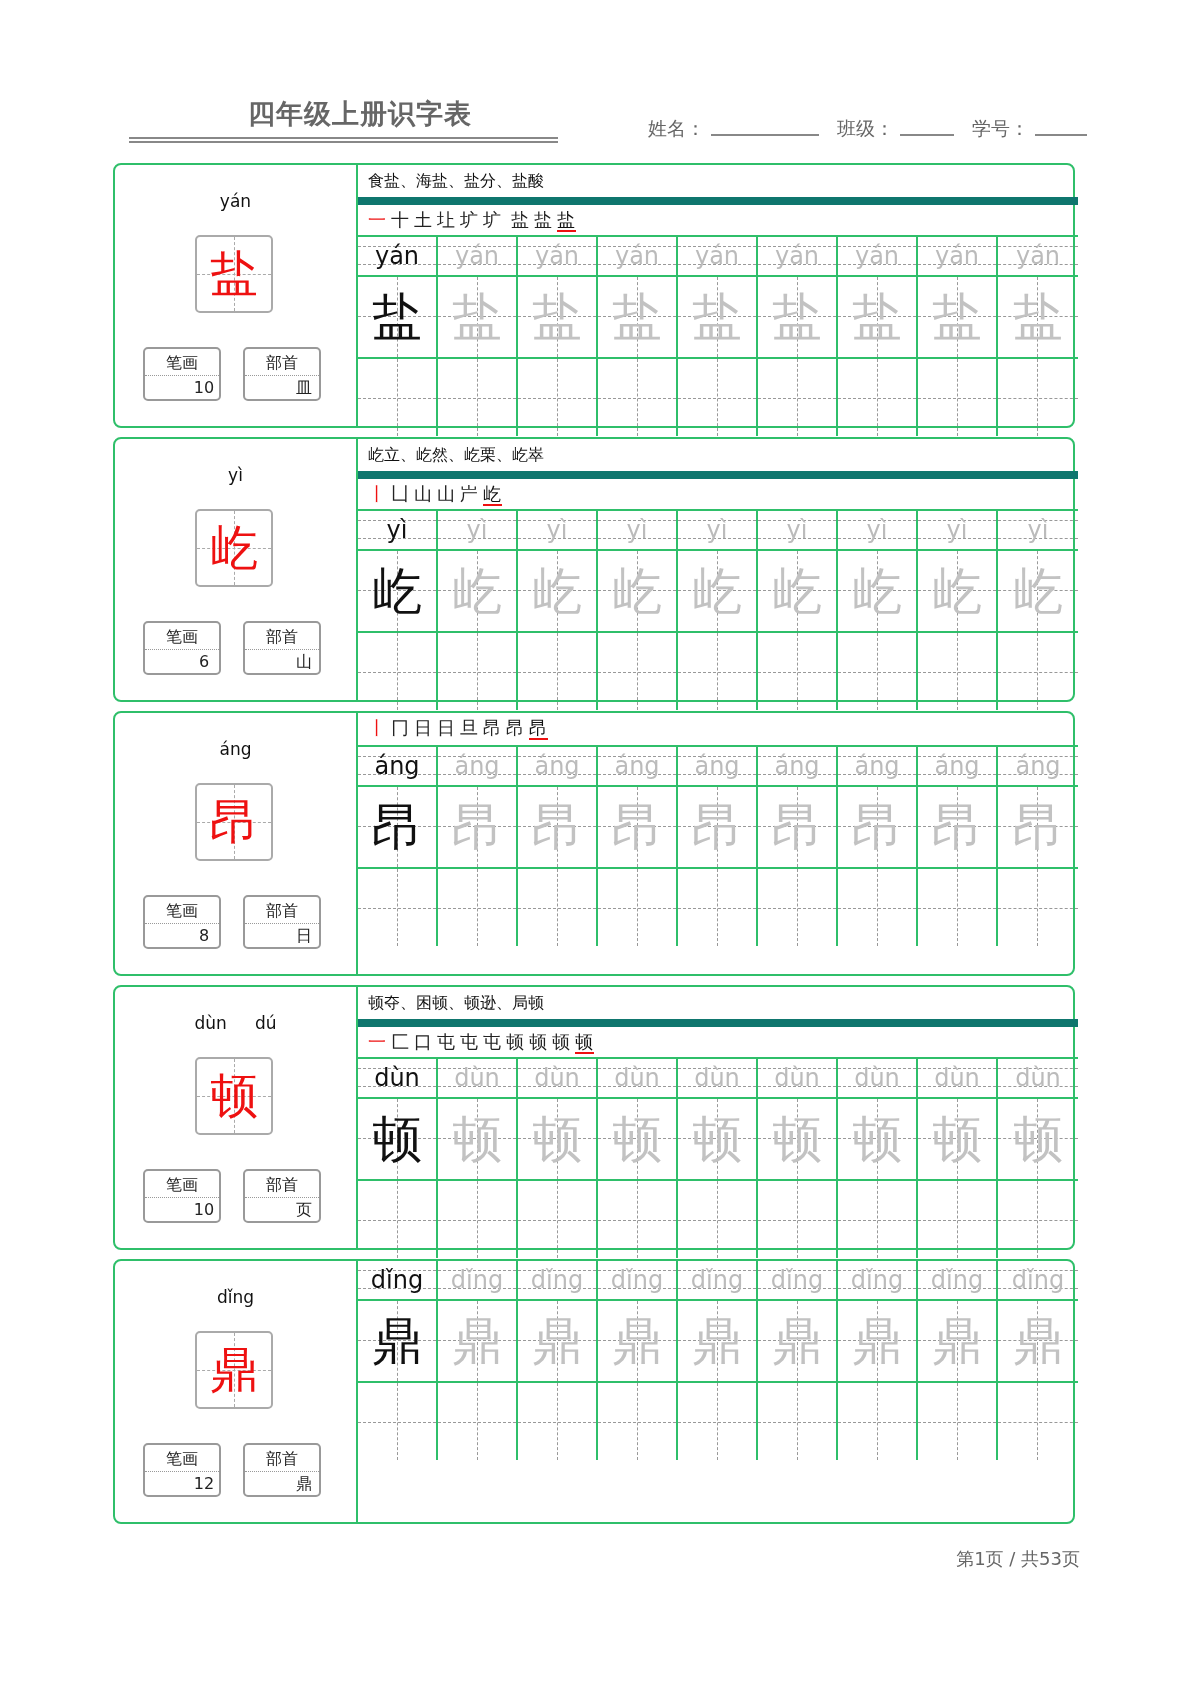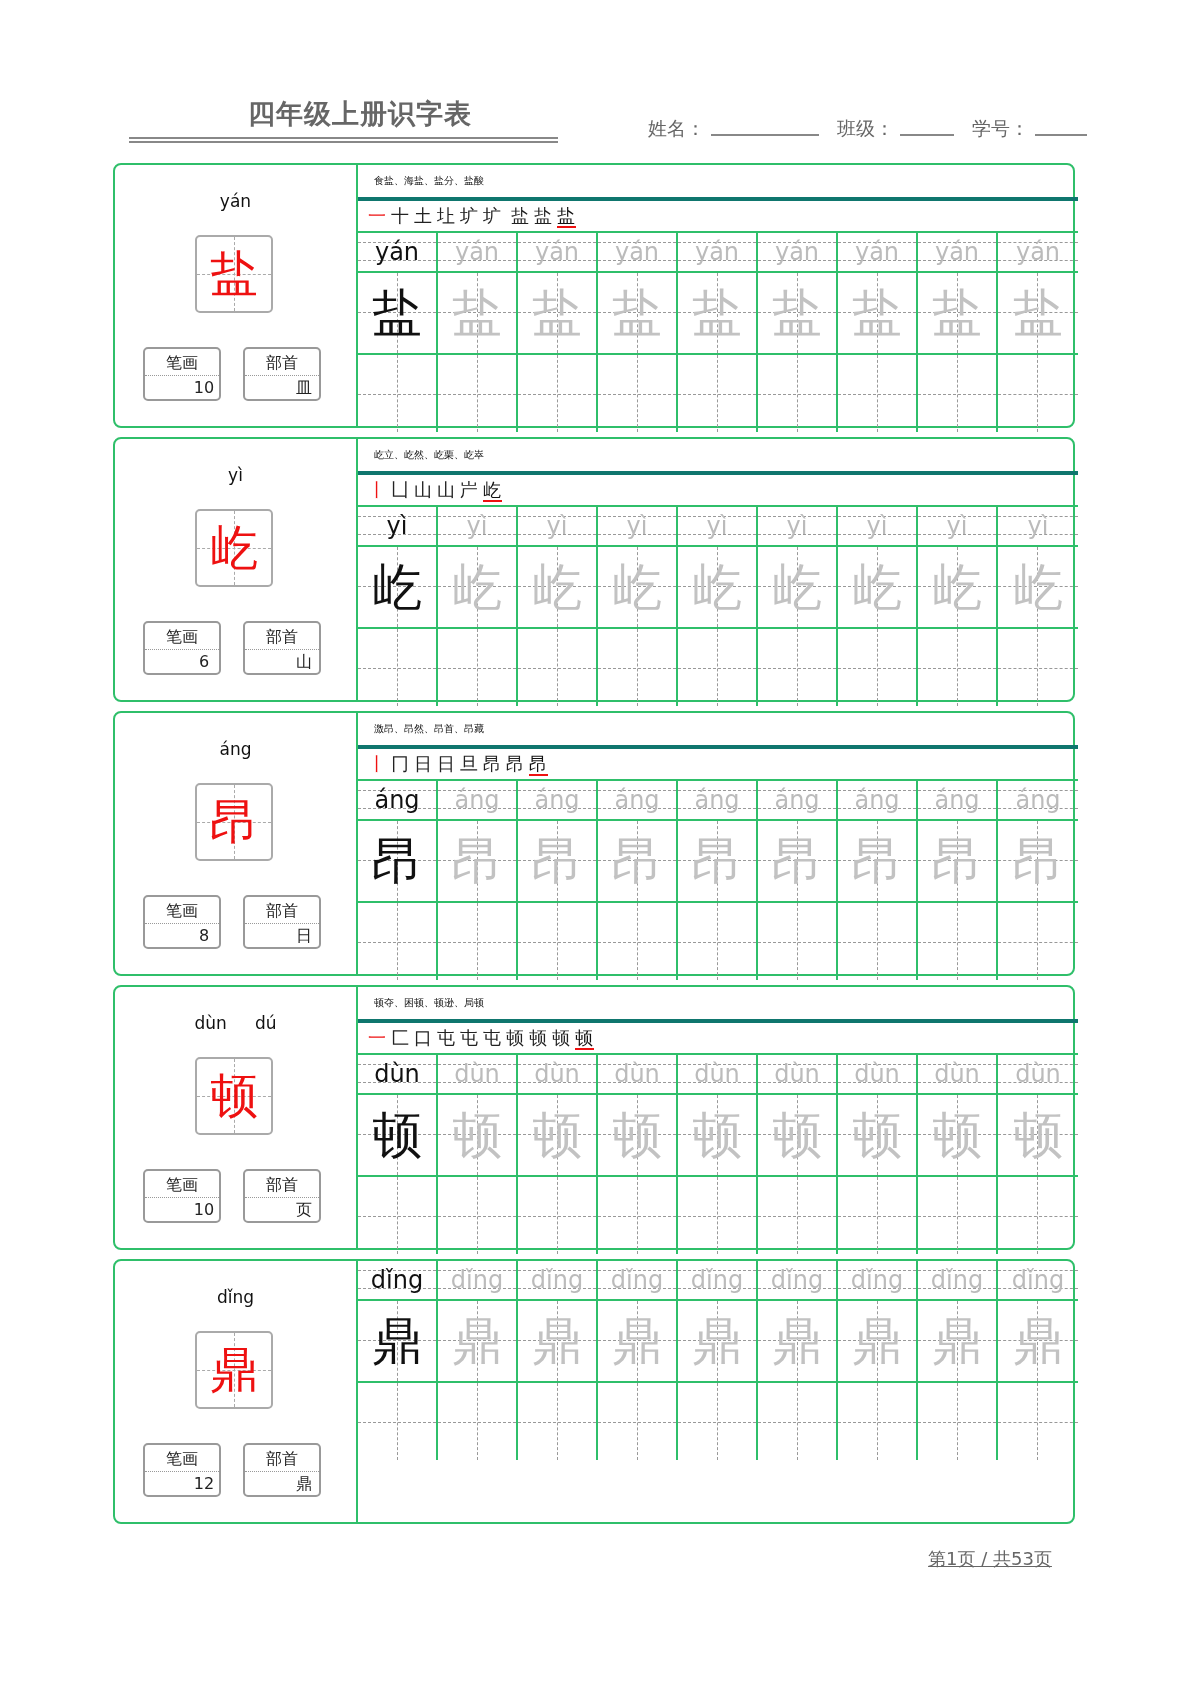--- a/index.html
+++ b/index.html
@@ -26,21 +26,21 @@
   .bigbox .vl { position: absolute; left: 37px; top: 0; bottom: 0; border-left: 1px dashed #aaa; }
   .bigbox .hl { position: absolute; top: 37px; left: 0; right: 0; border-top: 1px dashed #aaa; }
   .bigbox .ch { position: absolute; inset: 0; display: flex; align-items: center; justify-content: center;
                 font-size: 48px; color: #ee1111; font-family: "DejaVu Serif", serif; }
   .infobox { position: absolute; top: 182px; width: 78px; height: 54px; border: 2px solid #999;
              border-radius: 5px; box-sizing: border-box; text-align: center; font-size: 16px; }
   .infobox .h { height: 26px; line-height: 27px; border-bottom: 1px dotted #999; }
   .infobox .v { line-height: 24px; padding-left: 44px; }
 
   .right { flex: 1; display: flex; flex-direction: column; }
-  .words { height: 32px; border-bottom: 4px solid #0f766e; font-size: 10px; line-height: 32px; padding-left: 16px; color: #111; }
+  .words { height: 32px; border-bottom: 8px solid #0f766e; font-size: 16px; line-height: 32px; padding-left: 10px; color: #111; }
   .strokes { height: 32px; border-bottom: 2px solid #2fbf6a; font-size: 18px; line-height: 30px; padding-left: 10px;
              color: #222; font-family: "DejaVu Serif", serif; letter-spacing: 1px; }
   .strokes .s { margin-right: 4px; }
   .strokes .s.first { color: #ee1111; }
   .strokes .s.last { color: #111; border-bottom: 2px solid #ee1111; }
 
   .row { display: flex; border-bottom: 2px solid #2fbf6a; }
   .row:last-child { border-bottom: none; }
   .cell { position: relative; width: 80px; border-right: 2px solid #2fbf6a; box-sizing: border-box; flex: none; }
   .cell:last-child { border-right: none; flex: 1; }
@@ -51,21 +51,21 @@
                       font-size: 24px; color: #bbb; z-index: 1; }
   .pyrow .cell.model span { color: #111; }
   .chrow .cell, .blankrow .cell { height: 80px; }
   .blankrow .cell { height: 77px; }
   .chrow .cell .vl, .blankrow .cell .vl { position: absolute; left: 39px; top: 0; bottom: 0; border-left: 1px dashed #999; }
   .chrow .cell .hl, .blankrow .cell .hl { position: absolute; top: 39px; left: 0; right: 0; border-top: 1px dashed #999; }
   .chrow .cell span { position: absolute; inset: 0; display: flex; align-items: center; justify-content: center;
                       font-size: 50px; color: #c2c2c2; font-family: "DejaVu Serif", serif; z-index: 1; }
   .chrow .cell.model span { color: #111; }
 
-  .footer { position: absolute; top: 1547px; left: 900px; width: 180px; text-align: center; font-size: 18px; color: #666; text-decoration: underline; }
+  .footer { position: absolute; top: 1547px; left: 900px; width: 180px; text-align: right; font-size: 18px; color: #666; }
 </style>
 </head>
 <body>
 
 <div class="title">四年级上册识字表</div>
 <div class="title-rule"></div>
 <div class="title-rule r2"></div>
 
 <div class="student">
   <span class="lbl">姓名：</span>
@@ -360,21 +360,20 @@
       <div class="infobox" style="left:28px">
         <div class="h">笔画</div>
         <div class="v">8</div>
       </div>
       <div class="infobox" style="left:128px">
         <div class="h">部首</div>
         <div class="v">日</div>
       </div>
     </div>
     <div class="right">
-      <div class="words">激昂、昂然、昂首、昂藏</div>
       <div class="strokes"><span class="s first">丨</span><span class="s">冂</span><span class="s">日</span><span class="s">日</span><span class="s">旦</span><span class="s">昂</span><span class="s">昂</span><span class="s last">昂</span></div>
       <div class="row pyrow">
           <div class="cell model">
             <span>áng</span>
           </div>
           <div class="cell">
             <span>áng</span>
           </div>
           <div class="cell">
             <span>áng</span>

